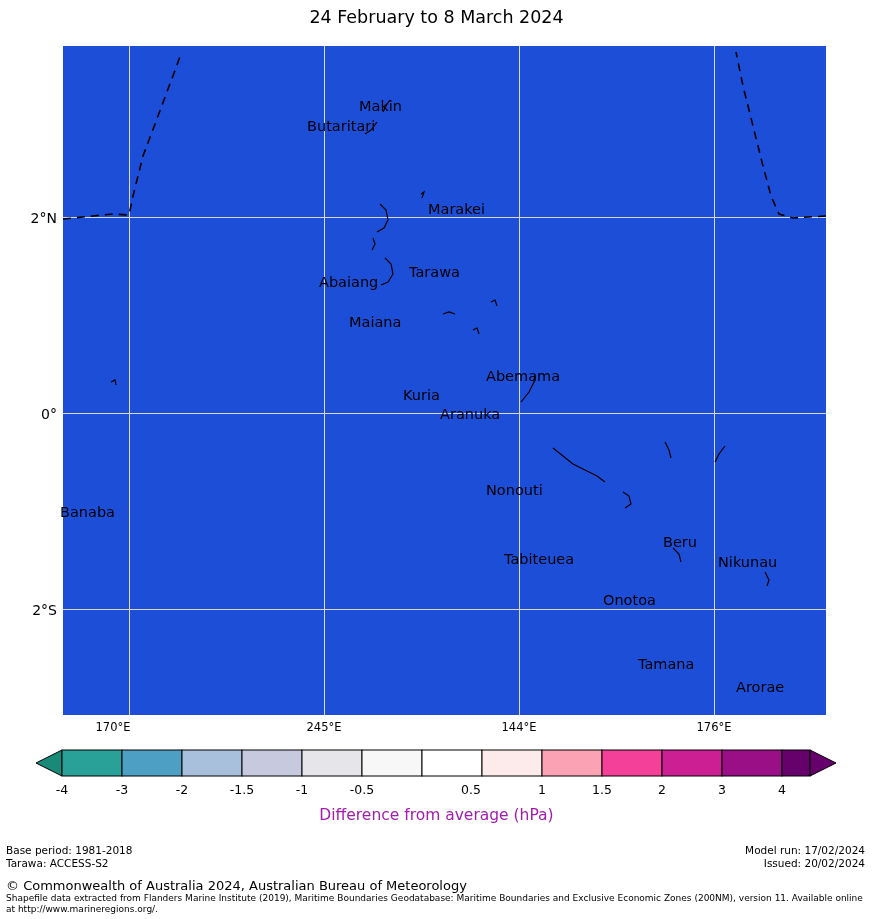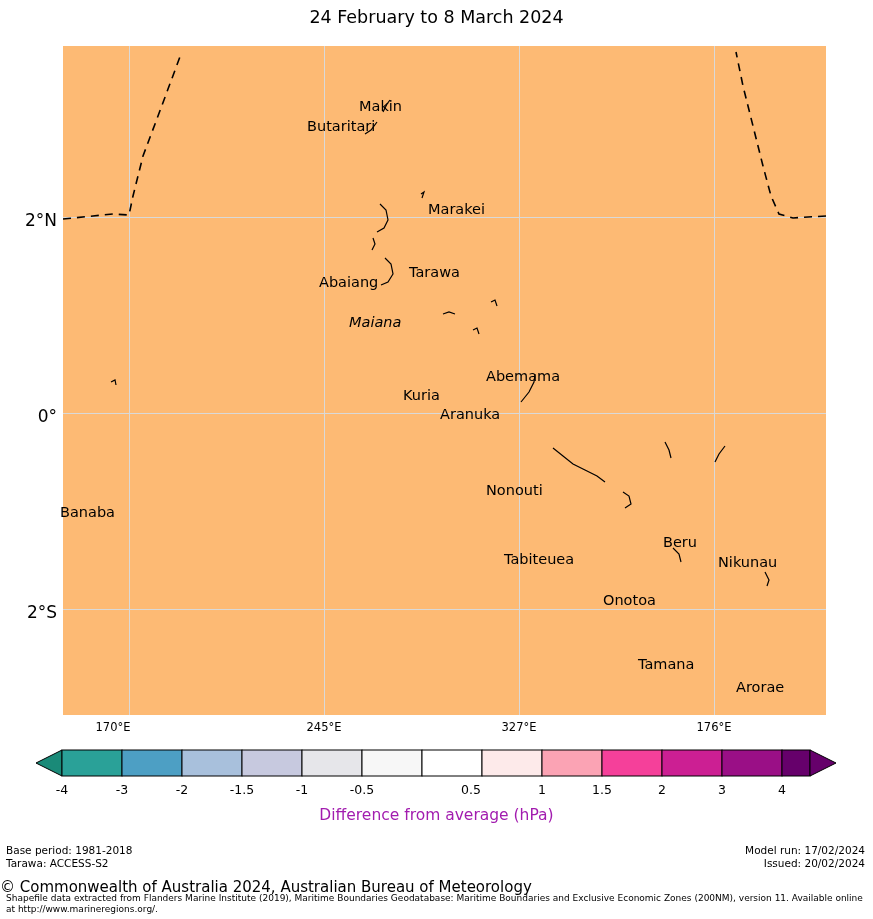--- a/index.html
+++ b/index.html
@@ -34,39 +34,39 @@
   .title-line { display: block; }
 
   
   .map-frame {
     position: absolute;
     left: 63px;
     top: 46px;
     width: 763px;
     height: 669px;
     border: none;
-    background: #fdba74;
+    background: #1d4ed8;
   }
   .gridline-v {
     position: absolute;
     top: 0;
     width: 1px;
     height: 669px;
     background: #d9d9d9;
   }
   .gridline-h {
     position: absolute;
     left: 0;
     height: 1px;
     width: 763px;
     background: #d9d9d9;
   }
   .ytick-label {
     position: absolute;
-    font-size: 17px;
+    font-size: 14px;
     text-align: right;
     color: #000;
   }
   .xtick-label {
     position: absolute;
     font-size: 11.5px;
     text-align: center;
     color: #000;
   }
   .island-label {
@@ -124,23 +124,23 @@
     right: 8px;
     top: 844px;
     font-size: 10.5px;
     line-height: 13px;
     text-align: right;
     color: #000;
     margin-left: 40px;
   }
   .foot-copy {
     position: absolute;
-    left: 0;
+    left: 6px;
     top: 878px;
-    font-size: 15px;
+    font-size: 13px;
     color: #000;
   }
   .foot-note {
     position: absolute;
     left: 6px;
     top: 893px;
     font-size: 9px;
     line-height: 11px;
     color: #000;
     width: 860px;
@@ -189,41 +189,41 @@
       <path d="M610,502 L616,508 L618,516" fill="none" stroke="#000" stroke-width="1.2"></path>
       <path d="M702,526 L706,534 L704,540" fill="none" stroke="#000" stroke-width="1.2"></path>
       <path d="M48,336 L52,334 L53,339" fill="none" stroke="#000" stroke-width="1.2"></path>
     </svg>
 
     <div class="island-label" style="left:296px; top:52px;">Makin</div>
     <div class="island-label" style="left:244px; top:72px;">Butaritari</div>
     <div class="island-label" style="left:365px; top:155px;">Marakei</div>
     <div class="island-label" style="left:256px; top:184px;margin-top:44px;">Abaiang</div>
     <div class="island-label" style="left:346px; top:218px;">Tarawa</div>
-    <div class="island-label" style="left:286px; top:268px;font-style:italic;">Maiana</div>
+    <div class="island-label" style="left:286px; top:268px;">Maiana</div>
     <div class="island-label" style="left:423px; top:322px;">Abemama</div>
     <div class="island-label" style="left:340px; top:341px;">Kuria</div>
     <div class="island-label" style="left:377px; top:360px;">Aranuka</div>
     <div class="island-label" style="left:423px; top:436px;">Nonouti</div>
     <div class="island-label" style="left:-3px;  top:458px;">Banaba</div>
     <div class="island-label" style="left:441px; top:505px;">Tabiteuea</div>
     <div class="island-label" style="left:600px; top:488px;">Beru</div>
     <div class="island-label" style="left:655px; top:508px;">Nikunau</div>
     <div class="island-label" style="left:540px; top:546px;">Onotoa</div>
     <div class="island-label" style="left:575px; top:610px;">Tamana</div>
     <div class="island-label" style="left:673px; top:633px;">Arorae</div>
   </div>
 
   <div class="ytick-label" style="left:17px; top:210px; width:40px;">2°N</div>
   <div class="ytick-label" style="left:17px; top:406px; width:40px;">0°</div>
   <div class="ytick-label" style="left:17px; top:602px; width:40px;">2°S</div>
 
   <div class="xtick-label" style="left:73px;  top:720px; width:80px;">170°E</div>
   <div class="xtick-label" style="left:284px; top:720px; width:80px;">245°E</div>
-  <div class="xtick-label" style="left:479px; top:720px; width:80px;">327°E</div>
+  <div class="xtick-label" style="left:479px; top:720px; width:80px;">144°E</div>
   <div class="xtick-label" style="left:674px; top:720px; width:80px;">176°E</div>
 
   <div class="cbar-wrap">
     <svg class="cbar-svg" width="800" height="30" viewBox="0 0 800 30">
 
       <polygon points="0,15 26,2 26,28" fill="#1a8a78" stroke="#000" stroke-width="1"></polygon>
 
       <rect x="26" y="2" width="60" height="26" fill="#2aa198" stroke="#000" stroke-width="1"></rect>
       <rect x="86" y="2" width="60" height="26" fill="#4d9fc4" stroke="#000" stroke-width="1"></rect>
       <rect x="146" y="2" width="60" height="26" fill="#a8c0dc" stroke="#000" stroke-width="1"></rect>

